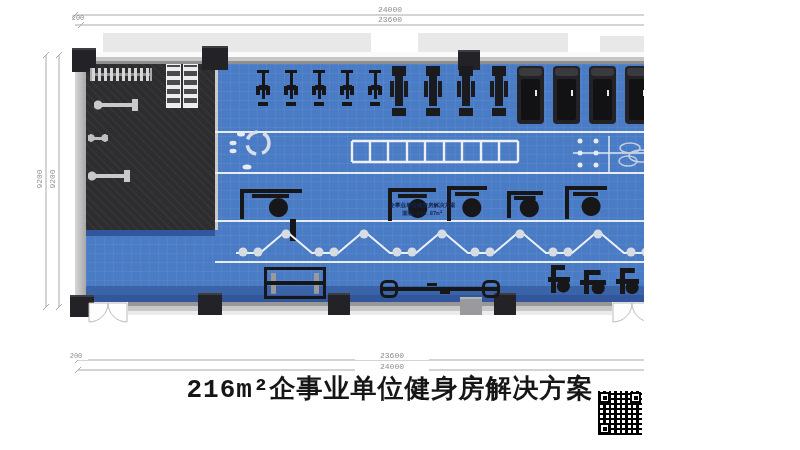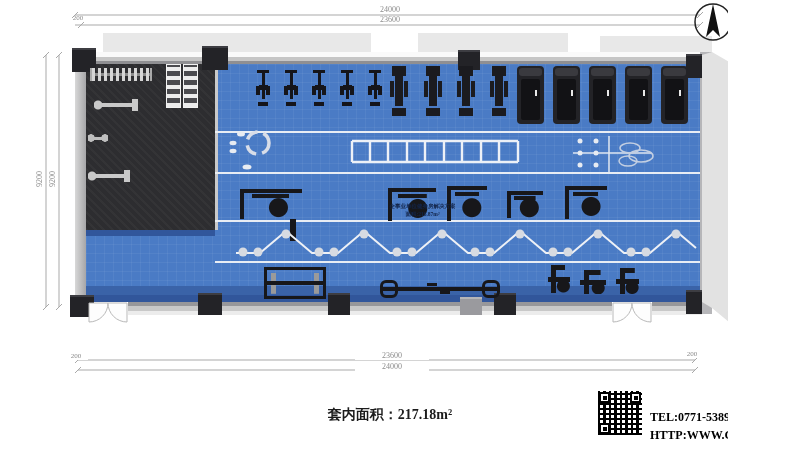--- a/index.html
+++ b/index.html
@@ -1,17 +1,17 @@
 <!DOCTYPE html>
 <html><head>
 <meta charset="utf-8">
 <style>
   html,body{margin:0;padding:0;background:#fff;}
-  .stage{position:relative;width:728px;height:450px;background:#fff;overflow:hidden;
-         font-family:Liberation Serif, serif;}
+  .stage{position:relative;width:644px;height:450px;background:#fff;overflow:hidden;
+         font-family:Liberation Mono, monospace;}
   .abs{position:absolute;}
   
   .roof-slab{position:absolute;background:#e8e8e8;border-bottom:1px solid #d2d2d2;}
   .wall-top{position:absolute;background:linear-gradient(180deg,#fafafa 0 38%,#c6c6c6 38% 72%,#8f8f92 72%);}
   .wall-left{position:absolute;background:linear-gradient(90deg,#d8d8d8,#a6a6a8);}
   .wall-bottom{position:absolute;background:linear-gradient(0deg,#ececec 0 30%,#c8c8c8 30% 68%,#97979a 68%);}
   .wall-right{position:absolute;background:#b6b6b9;}
   .col{position:absolute;background:#232327;border-top:2px solid #3d3d42;}
   .col.gray{background:#9a9a9e;border-top:2px solid #b5b5b8;}
   .door-gap{position:absolute;background:#fff;}
@@ -297,21 +297,21 @@
   <div class="dim-label sm" style="left:68px;top:15px;width:20px;">200</div>
   <div class="dim-label bgw" style="left:355px;top:352px;width:70px;">23600</div>
   <div class="dim-label bgw" style="left:355px;top:363px;width:70px;">24000</div>
   <div class="dim-label sm bgw" style="left:64px;top:353px;width:20px;">200</div>
   <div class="dim-label sm bgw" style="left:680px;top:351px;width:20px;">200</div>
   <div class="dim-label rot" style="left:25px;top:175px;width:30px;">9200</div>
   <div class="dim-label rot" style="left:38px;top:175px;width:30px;">9200</div>
   <div class="dim-label rot" style="left:717px;top:185px;width:30px;">9200</div>
   <div class="dim-label rot" style="left:729px;top:185px;width:30px;">9200</div>
 
-  <div class="footer-sub" style="left:190px;top:406px;width:400px;">套内面积：217.18m²</div>
+  <div class="footer-title" style="left:140px;top:371px;width:500px;">216m²企事业单位健身房解决方案</div>
 
   <div class="qr" style="left:598px;top:391px;width:44px;height:44px;">
     <div class="finder" style="left:1px;top:1px;"></div>
     <div class="finder" style="right:1px;top:1px;"></div>
     <div class="finder" style="left:1px;bottom:1px;"></div>
   </div>
   <div class="co-line" style="left:650px;top:410px;width:150px;">TEL:0771-5389182</div>
   <div class="co-line" style="left:650px;top:428px;width:150px;">HTTP:WWW.GXSHUA.COM</div>
 
 </div>

